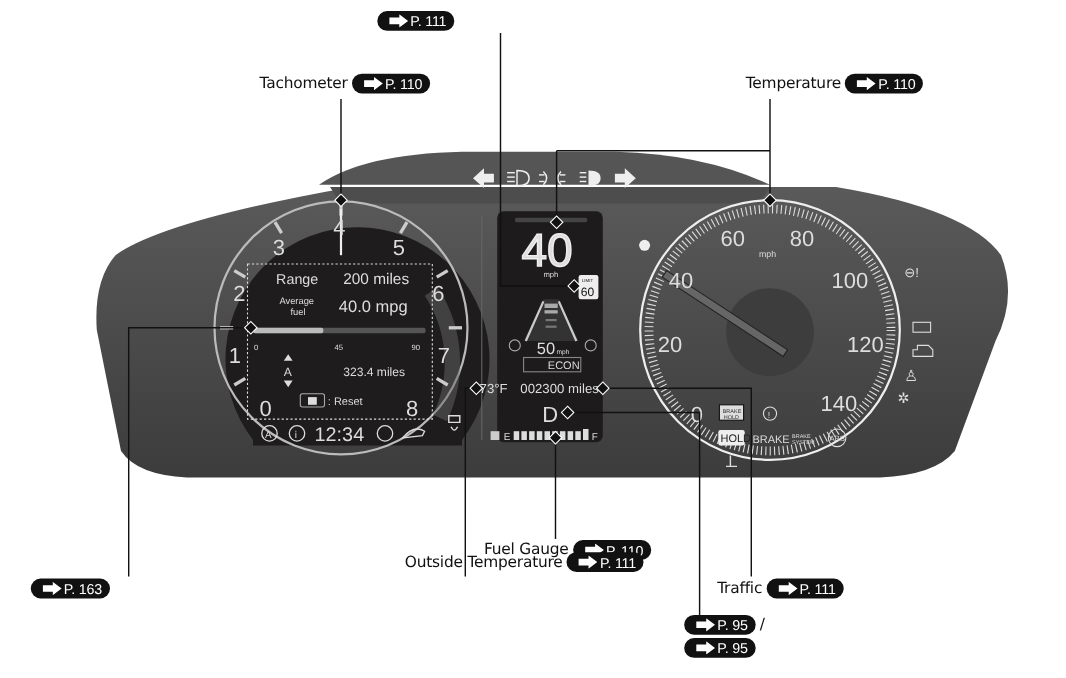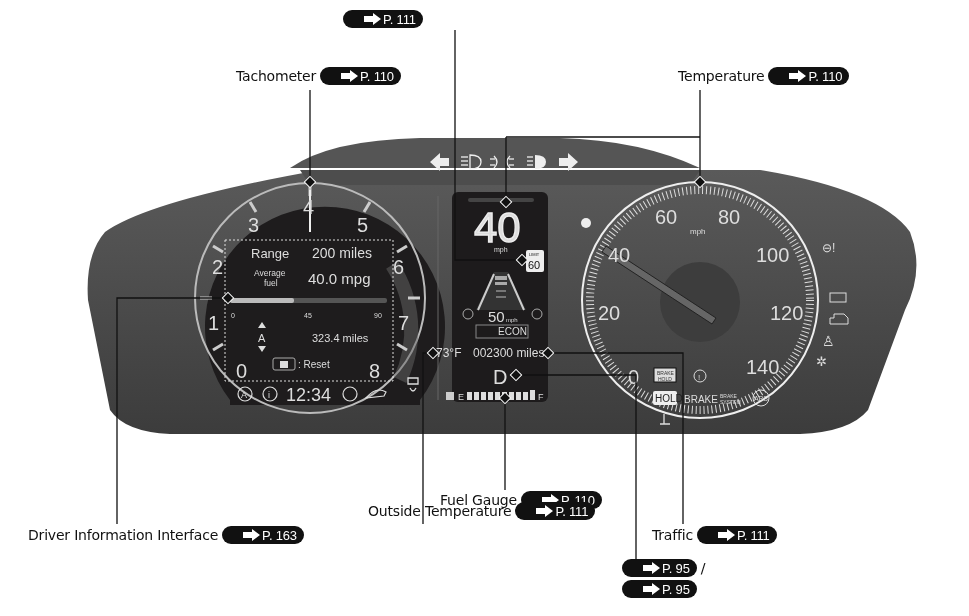--- a/index.html
+++ b/index.html
@@ -1,18 +1,18 @@
 <!DOCTYPE html>
 <html><head>
 <meta charset="utf-8">
 <style>
   html,body{margin:0;padding:0;background:#fff;}
   body{width:969px;height:616px;position:relative;overflow:hidden;font-family:"DejaVu Sans",sans-serif;}
   .lbl{position:absolute;font-family:"DejaVu Sans",sans-serif;font-size:14px;color:#111;white-space:nowrap;display:flex;align-items:center;gap:4px;letter-spacing:-0.2px}
-  .ref{display:inline-flex;align-items:center;background:#111;color:#fff;border-radius:9px;height:18px;padding:0 7px 0 19px;font-size:13px;font-family:"Liberation Sans",sans-serif;}
+  .ref{display:inline-flex;align-items:center;background:#111;color:#fff;border-radius:9px;height:18px;padding:0 7px 0 9px;font-size:13px;font-family:"Liberation Sans",sans-serif;}
   .ref svg{margin-right:1px}
   svg.main{position:absolute;left:0;top:0}
   .txt{font-family:"Liberation Sans",sans-serif;fill:#ddd}
 </style>
 </head>
 <body>
 
 <svg class="main" width="969" height="616" viewBox="0 0 969 616">
   <defs>
     <linearGradient id="bodyG" x1="0" y1="0" x2="0" y2="1">
@@ -246,21 +246,20 @@
 <div class="lbl" style="left:440px;top:491px">
   <span>Fuel Gauge</span>
   <span class="ref">
       <svg width="20" height="12">
         <path d="M2,3 h9 v-3 l8,6 l-8,6 v-3 h-9 Z" fill="#fff"></path>
       </svg>
       <span>P. 110</span>
     </span>
 </div>
 <div class="lbl" style="left:28px;top:526px">
-  <span>Driver Information Interface</span>
   <span class="ref">
       <svg width="20" height="12">
         <path d="M2,3 h9 v-3 l8,6 l-8,6 v-3 h-9 Z" fill="#fff"></path>
       </svg>
       <span>P. 163</span>
     </span>
 </div>
 <div class="lbl" style="left:368px;top:502px">
   <span>Outside Temperature</span>
   <span class="ref">

